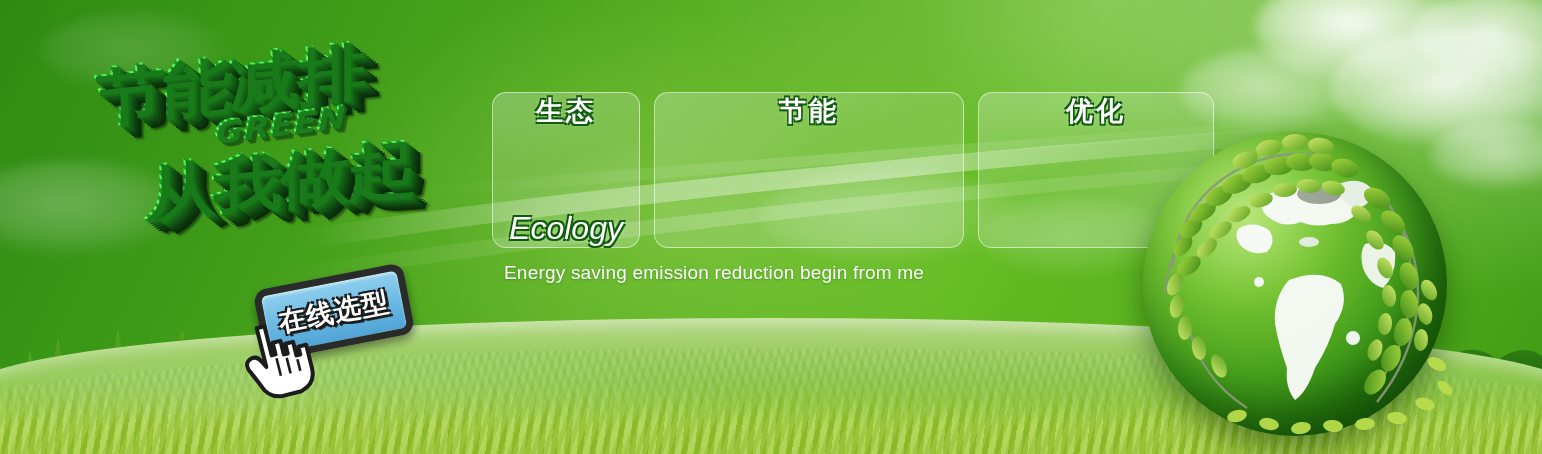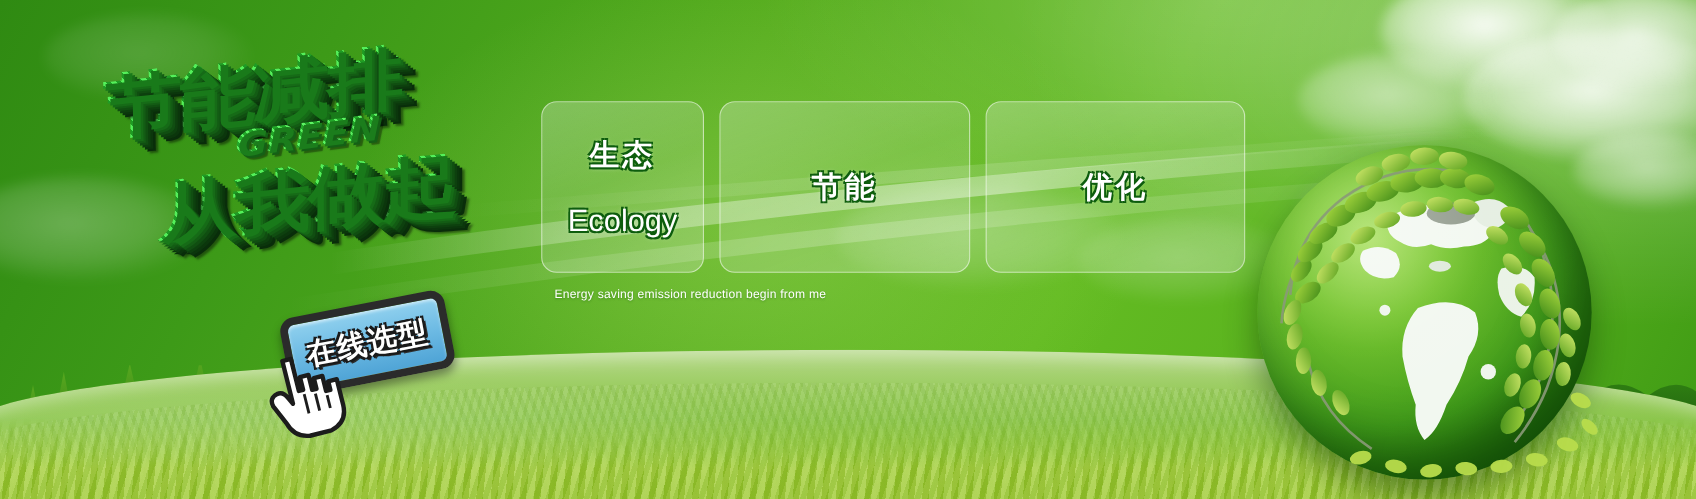--- a/index.html
+++ b/index.html
@@ -164,51 +164,52 @@
   }
   .card {
     width: 148px;
     height: 156px;
     border-radius: 14px;
     border: 1px solid rgba(255,255,255,0.52);
     background: linear-gradient(160deg, rgba(255,255,255,0.26) 0%, rgba(255,255,255,0.13) 45%, rgba(255,255,255,0.22) 100%);
     display: flex;
     flex-direction: column;
     align-items: center;
-    justify-content: center;
+    justify-content: space-between;
     gap: 26px;
     cursor: pointer;
   }
-  .card.wide { width: 228px; }
+  .card.wide { width: 310px; }
   .card.wide2 { width: 236px; }
   .card-cn {
     font-size: 27px;
     font-weight: 700;
     color: #ffffff;
     letter-spacing: 3px;
     text-shadow:
       -1.6px -1.6px 0 #0d5d0d, 1.6px -1.6px 0 #0d5d0d,
       -1.6px  1.6px 0 #0d5d0d, 1.6px  1.6px 0 #0d5d0d,
        0 0 5px rgba(255,255,255,0.7);
   }
   .card-en {
-    font-size: 28px;
+    font-size: 32px;
     font-weight: 400;
     color: #ffffff;
     text-shadow:
       -1.7px -1.7px 0 #0d5d0d, 1.7px -1.7px 0 #0d5d0d,
       -1.7px  1.7px 0 #0d5d0d, 1.7px  1.7px 0 #0d5d0d,
        0 0 6px rgba(255,255,255,0.55);
+    font-style: italic;
   }
 
   
   #tagline {
     position: absolute;
     left: 504px; top: 262px;
-    font-size: 11px;
+    font-size: 19px;
     color: #ffffff;
     letter-spacing: 0.2px;
     text-shadow: 0 1px 2px rgba(0,70,0,0.35);
     white-space: nowrap;
   }
 
   
   #cta-wrap {
     position: absolute;
     left: 258px; top: 276px;

